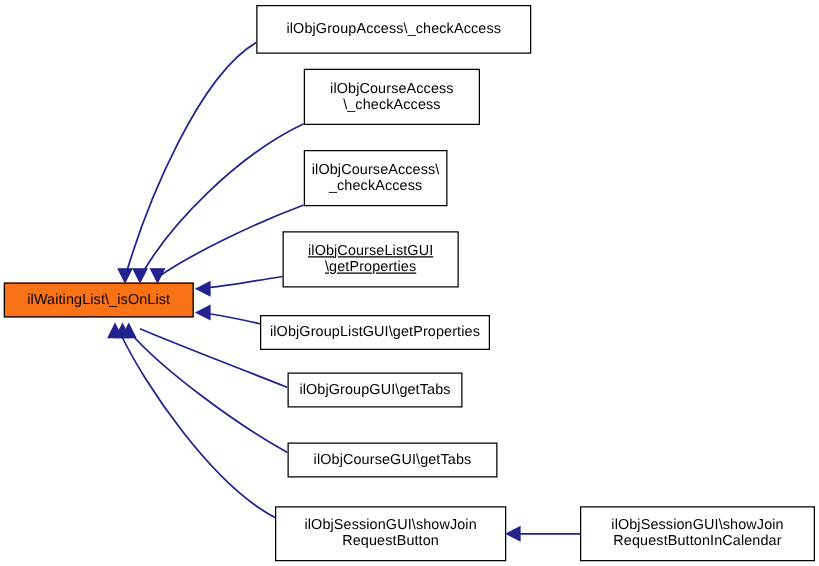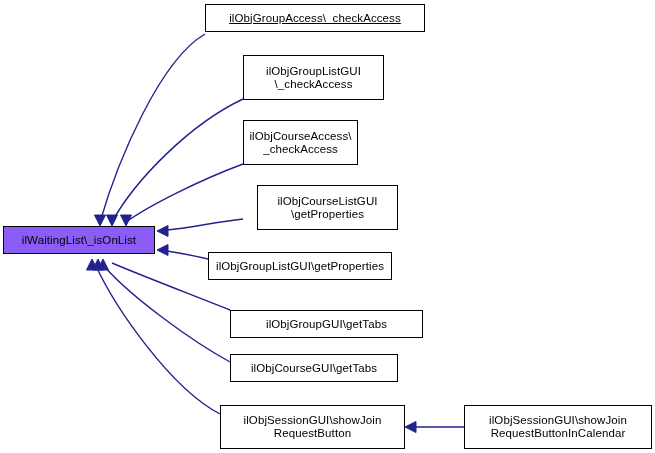--- a/index.html
+++ b/index.html
@@ -34,21 +34,21 @@
     line-height: 13px;
     display: flex;
     align-items: center;
     justify-content: center;
     text-align: center;
     white-space: pre-line;
     letter-spacing: 0.1px;
     z-index: 5;
   }
   .node.root {
-    background: #8b5cf6;
+    background: #f97316;
     border: 1px solid #000000;
   }
   .node-label {
     display: block;
     width: 100%;
     padding: 0 2px;
   }
 </style>
 </head>
 <body>
@@ -73,39 +73,39 @@
       <path d="M 220,414 C 170,388 115,307 96,266" fill="none" stroke="#22228f" stroke-width="1.4"></path>
       <polygon points="92,259 86.5,270 97.5,270" fill="#22228f" stroke="#22228f" stroke-width="1"></polygon>
       <path d="M 464,427 L 415,427" fill="none" stroke="#22228f" stroke-width="1.4"></path>
       <polygon points="405,427 416,421.5 416,432.5" fill="#22228f" stroke="#22228f" stroke-width="1"></polygon>
     </svg>
 
   <div class="node root" style="left: 3px; top: 226px; width: 152px; height: 28px;">
     <span class="node-label">ilWaitingList\_isOnList</span>
   </div>
 
-  <div class="node" style="left: 205px; top: 4px; width: 220px; height: 28px; text-decoration: underline;">
+  <div class="node" style="left: 205px; top: 4px; width: 220px; height: 39px;">
     <span class="node-label">ilObjGroupAccess\_checkAccess</span>
   </div>
   <div class="node" style="left: 243px; top: 55px; width: 141px; height: 45px;">
-    <span class="node-label">ilObjGroupListGUI
+    <span class="node-label">ilObjCourseAccess
 \_checkAccess</span>
   </div>
   <div class="node" style="left: 243px; top: 120px; width: 115px; height: 45px;">
     <span class="node-label">ilObjCourseAccess\
 _checkAccess</span>
   </div>
-  <div class="node" style="left: 257px; top: 185px; width: 141px; height: 45px;">
+  <div class="node" style="left: 226px; top: 185px; width: 141px; height: 45px; text-decoration: underline;">
     <span class="node-label">ilObjCourseListGUI
 \getProperties</span>
   </div>
   <div class="node" style="left: 208px; top: 252px; width: 184px; height: 28px;">
     <span class="node-label">ilObjGroupListGUI\getProperties</span>
   </div>
-  <div class="node" style="left: 230px; top: 310px; width: 193px; height: 28px;">
+  <div class="node" style="left: 230px; top: 298px; width: 140px; height: 28px;">
     <span class="node-label">ilObjGroupGUI\getTabs</span>
   </div>
   <div class="node" style="left: 230px; top: 354px; width: 168px; height: 28px;">
     <span class="node-label">ilObjCourseGUI\getTabs</span>
   </div>
   <div class="node" style="left: 220px; top: 405px; width: 185px; height: 44px;">
     <span class="node-label">ilObjSessionGUI\showJoin
 RequestButton</span>
   </div>
   <div class="node" style="left: 464px; top: 405px; width: 188px; height: 44px;">

